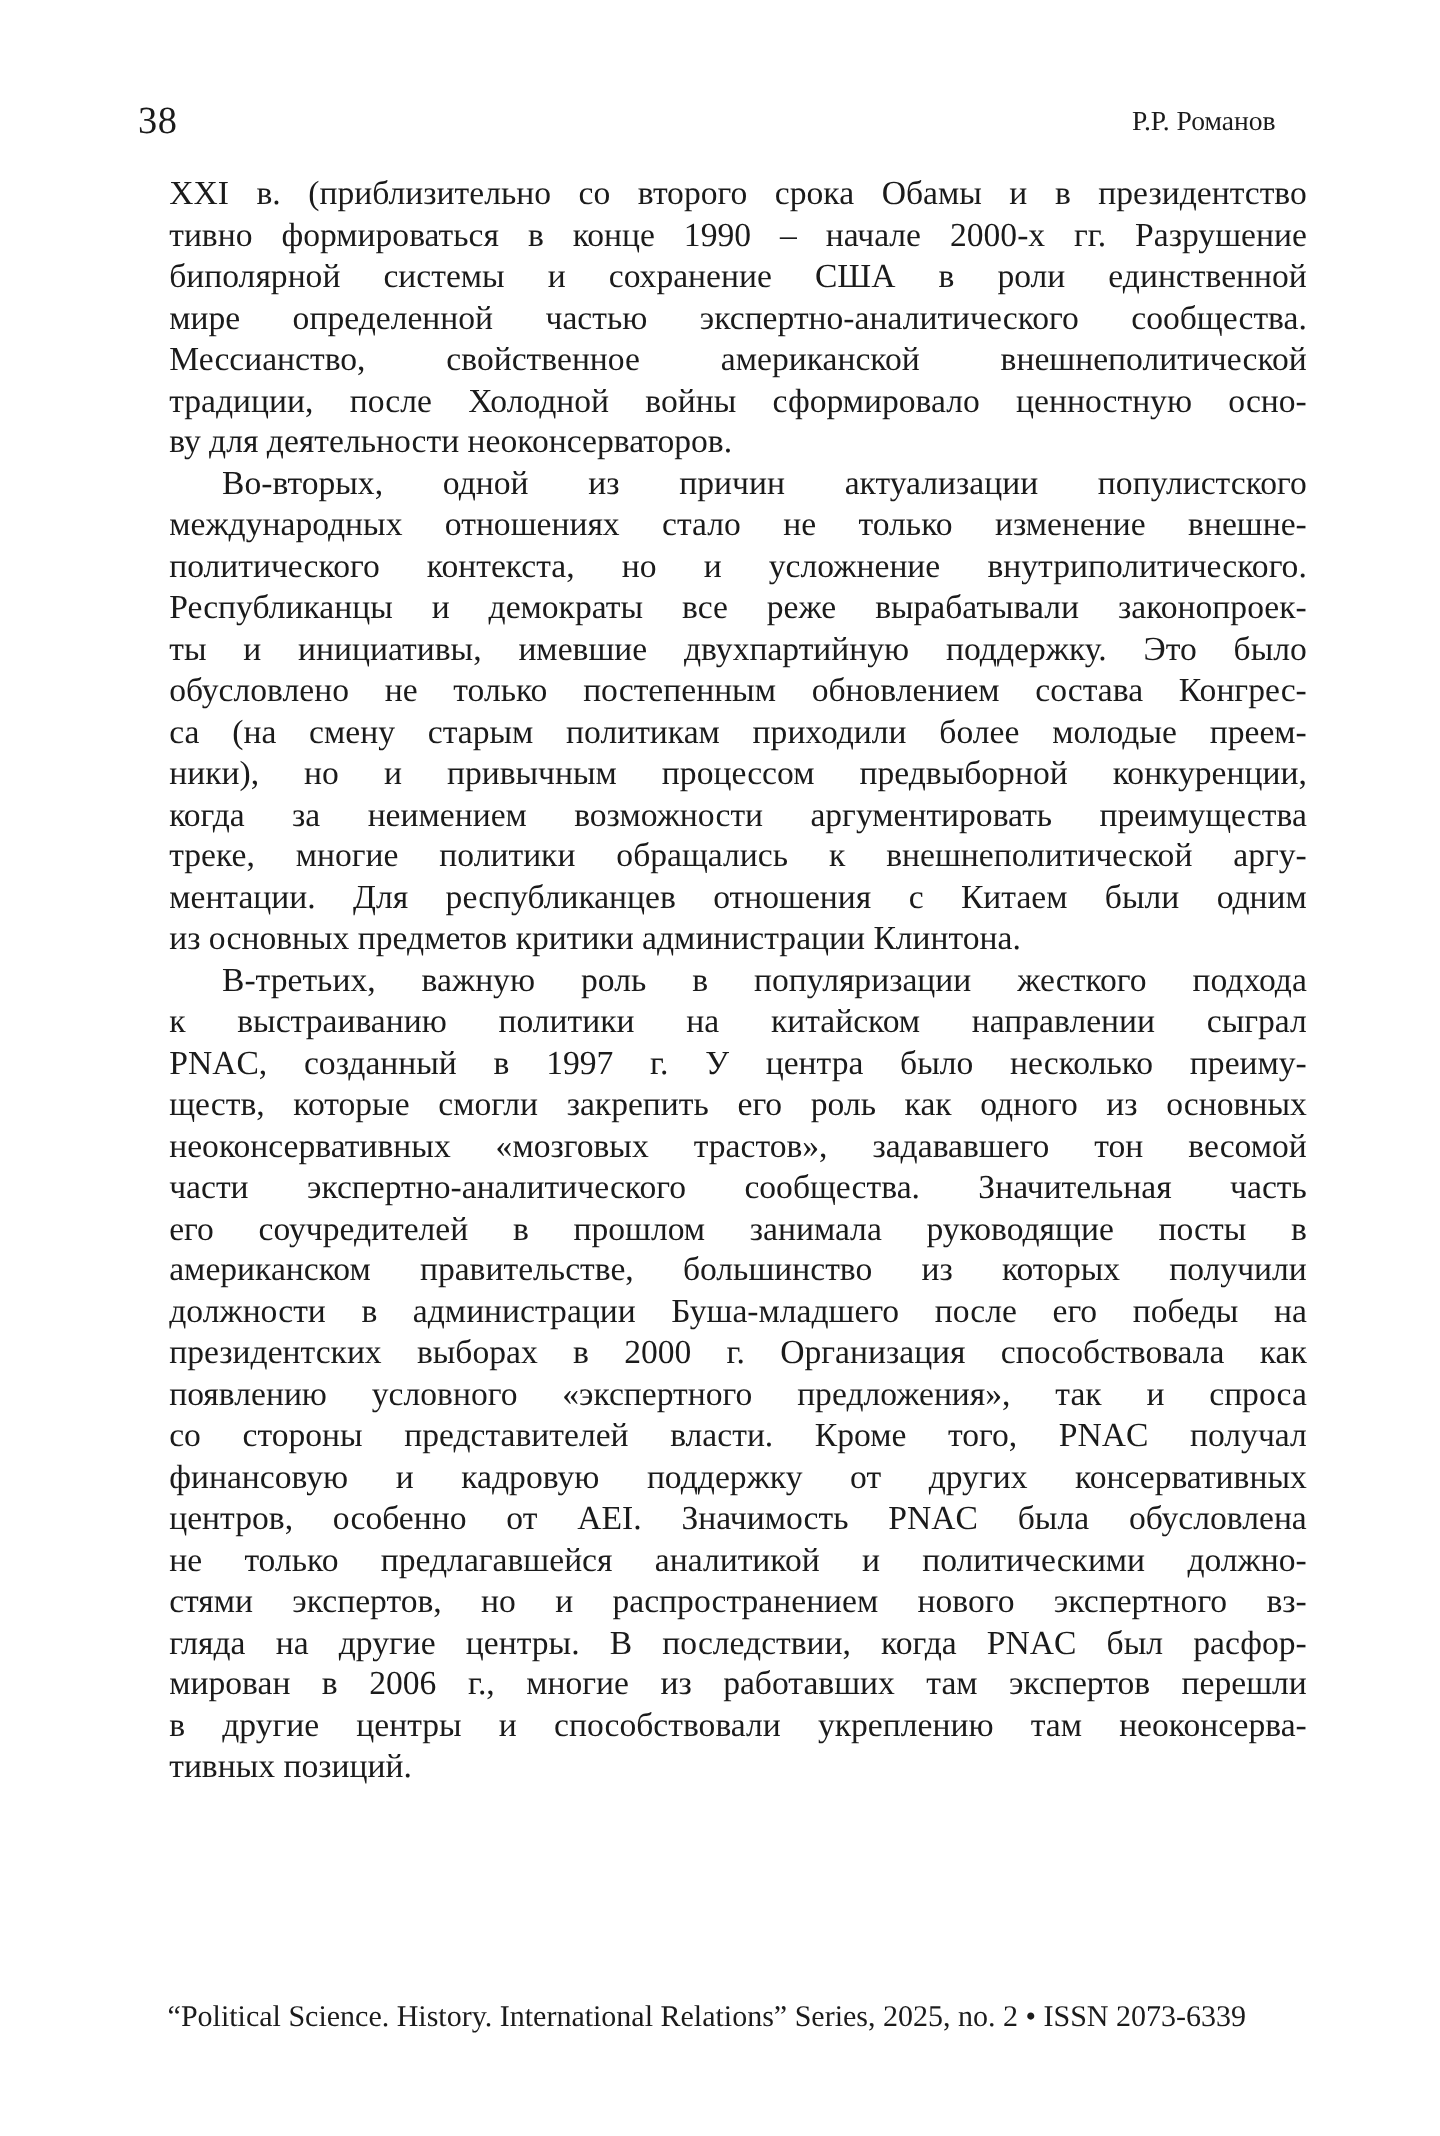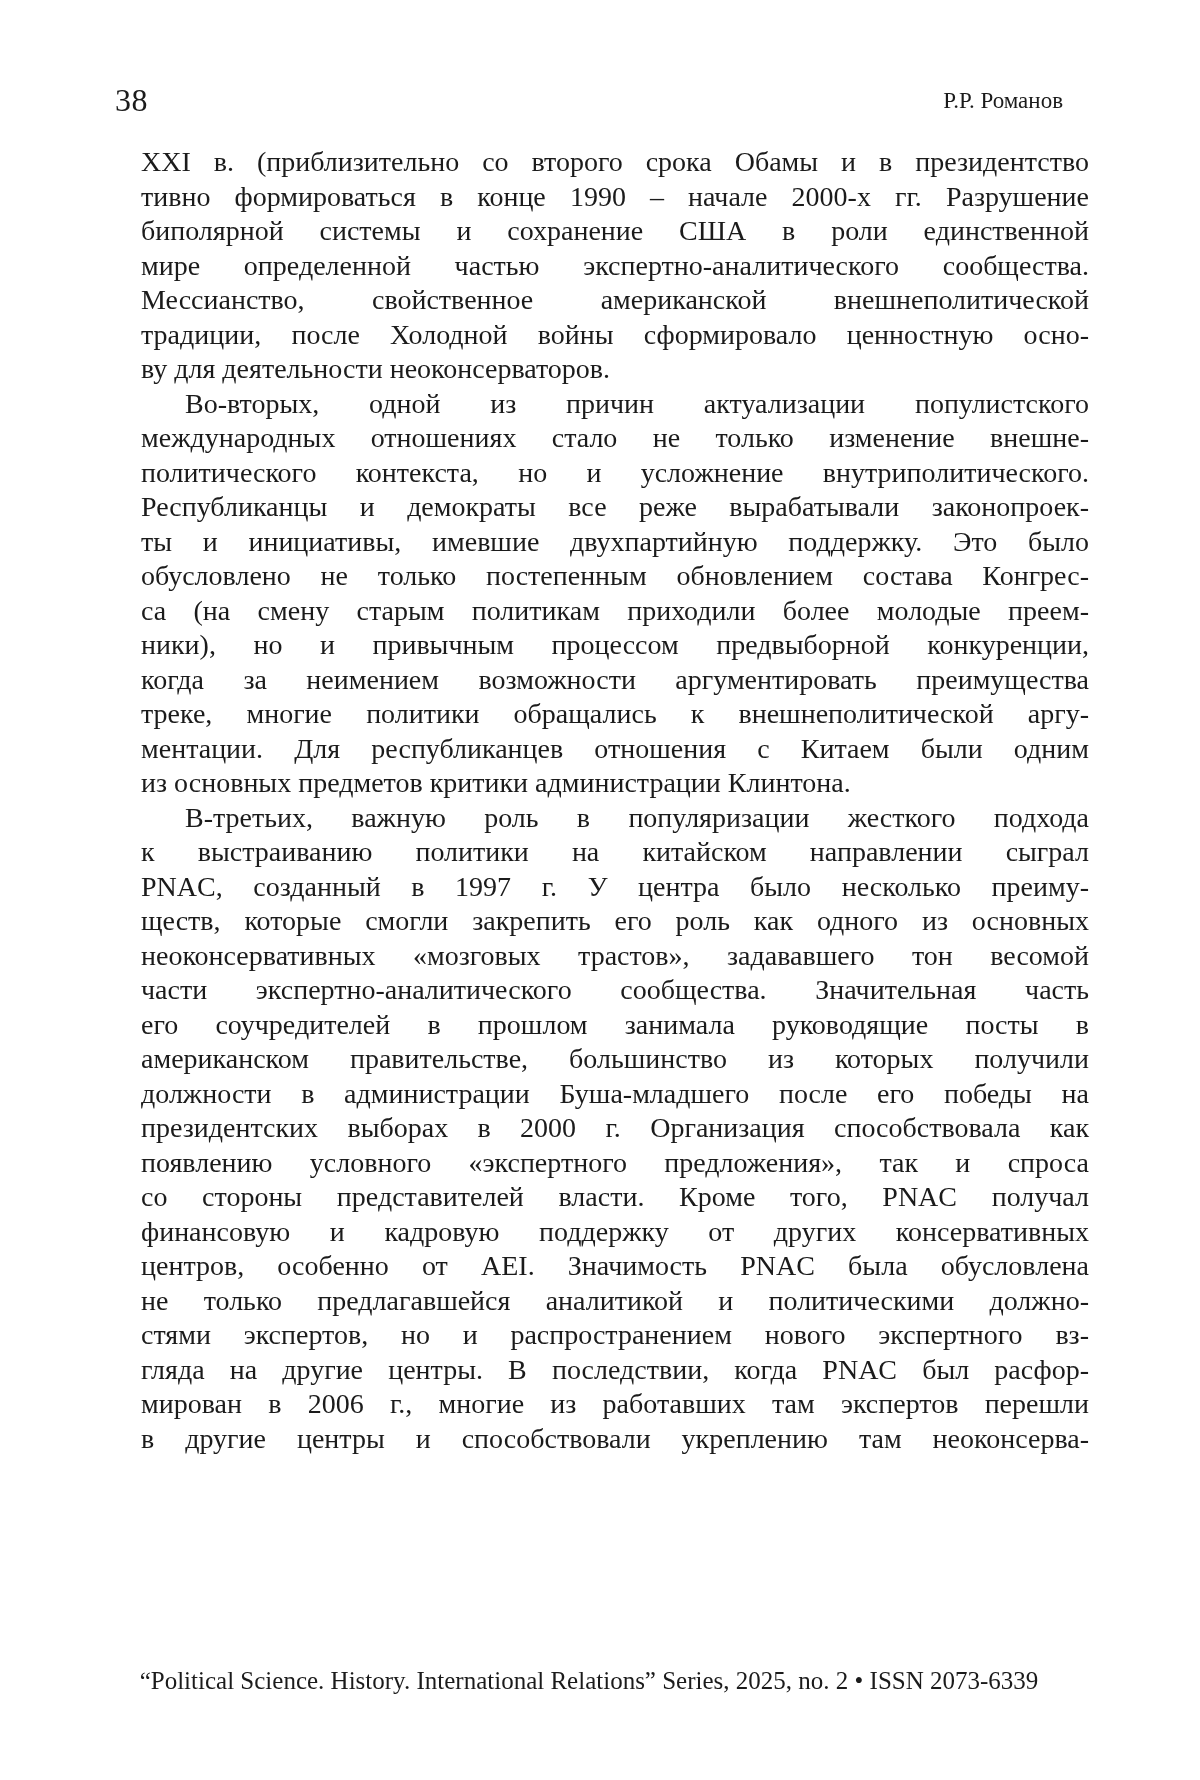--- a/index.html
+++ b/index.html
@@ -103,18 +103,19 @@
         <div class="line">президентских выборах в 2000 г. Организация способствовала как</div>
         <div class="line">появлению условного «экспертного предложения», так и спроса</div>
         <div class="line">со стороны представителей власти. Кроме того, PNAC получал</div>
         <div class="line">финансовую и кадровую поддержку от других консервативных</div>
         <div class="line">центров, особенно от AEI. Значимость PNAC была обусловлена</div>
         <div class="line">не только предлагавшейся аналитикой и политическими должно-</div>
         <div class="line">стями экспертов, но и распространением нового экспертного вз-</div>
         <div class="line">гляда на другие центры. В последствии, когда PNAC был расфор-</div>
         <div class="line">мирован в 2006 г., многие из работавших там экспертов перешли</div>
         <div class="line">в другие центры и способствовали укреплению там неоконсерва-</div>
+        <div class="line last">тивных позиций.</div>
       </div>
     </div>
   <div class="footer">
     <span>“Political Science. History. International Relations” Series, 2025, no. 2 • ISSN 2073-6339</span>
   </div>
 </div>
 
 </body></html>

